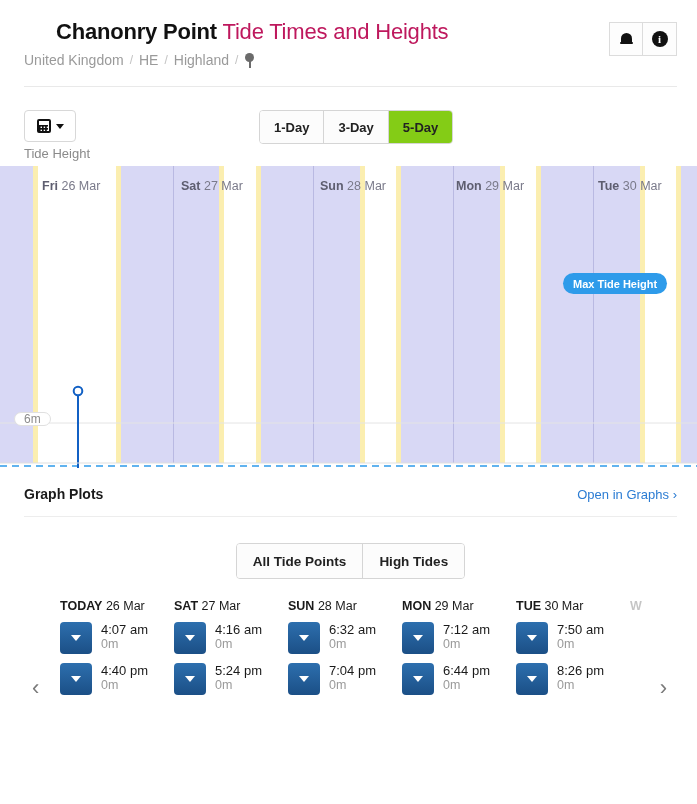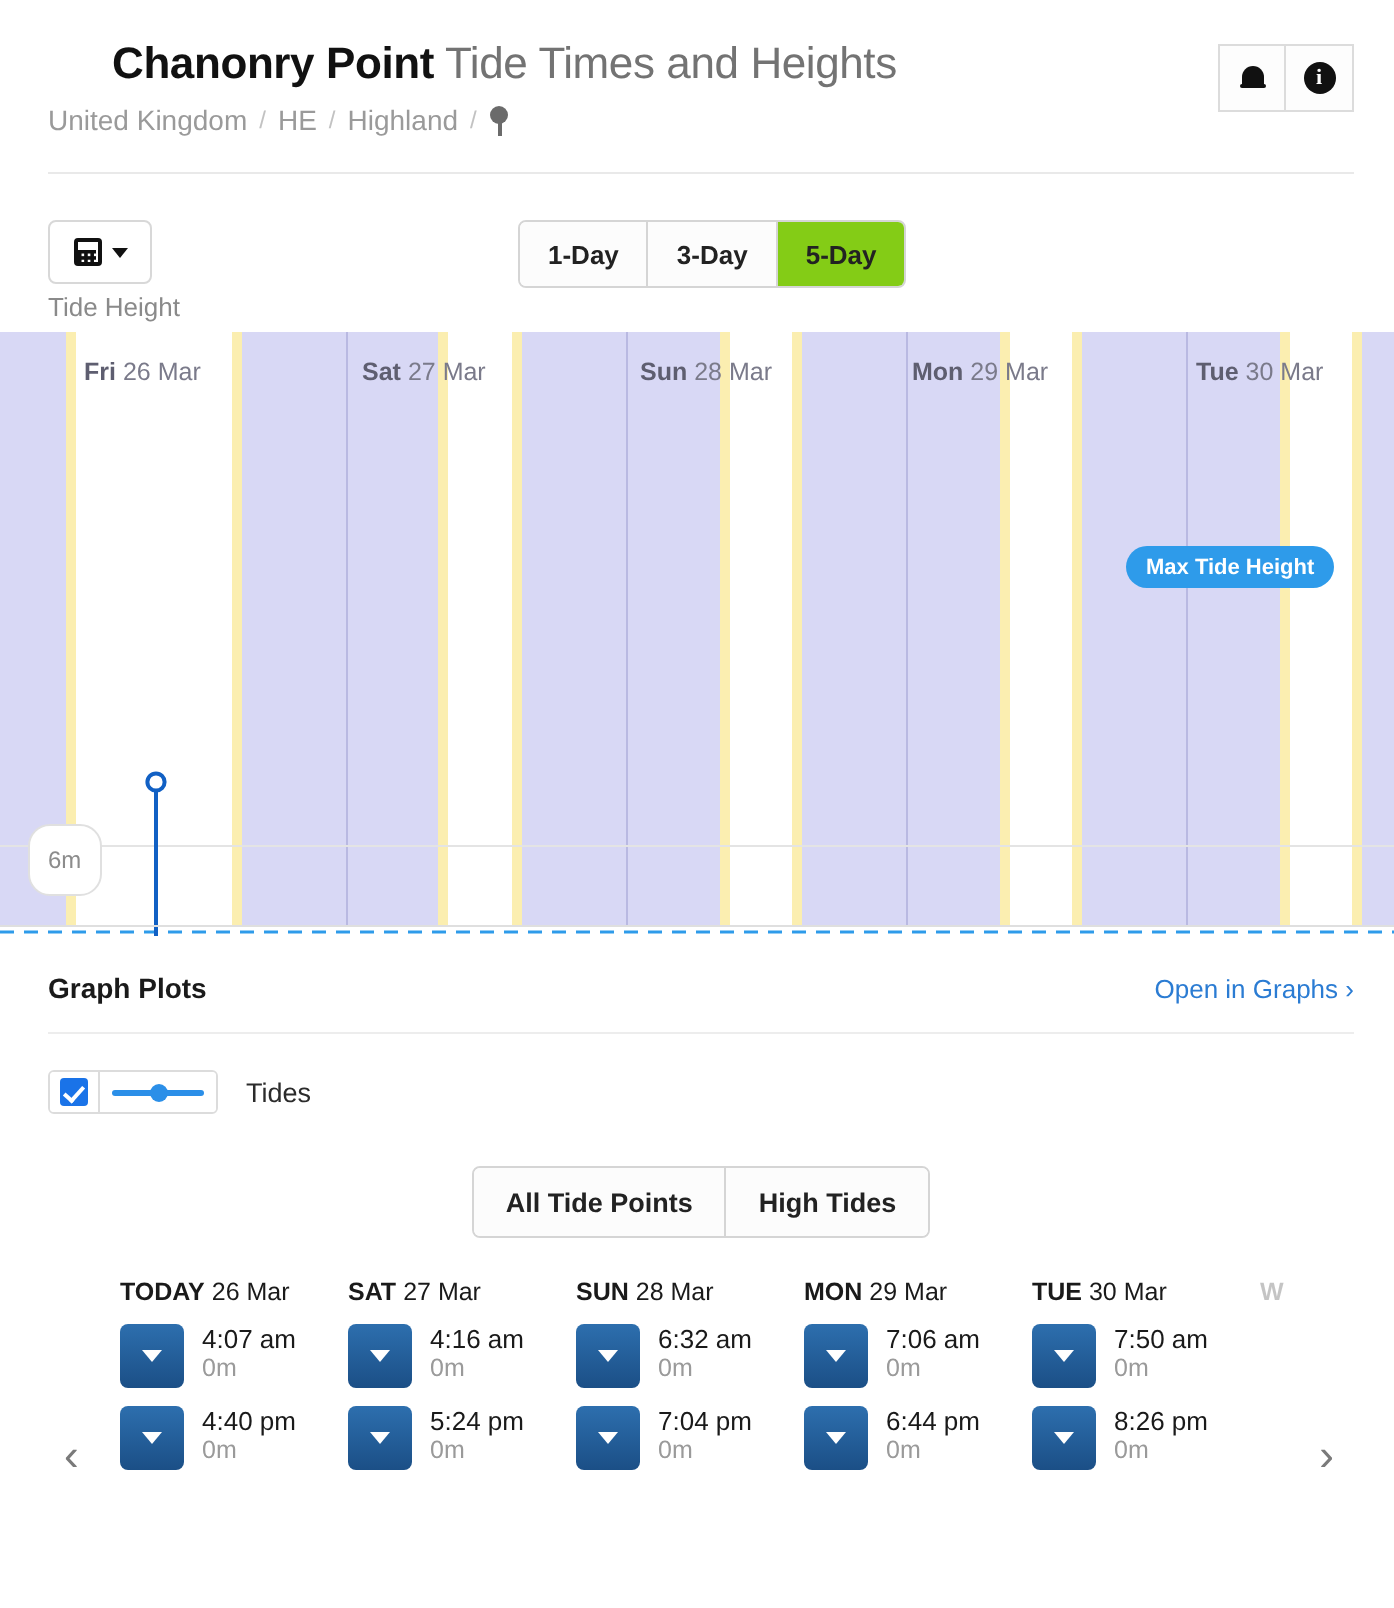--- a/index.html
+++ b/index.html
@@ -8,21 +8,21 @@
     background: #ffffff;
     font-family: "Liberation Sans", sans-serif;
     overflow: hidden;
   }
   .page { position: relative; width: 697px; height: 804px; background:#fff; }
 
   
   .header { position: relative; padding: 18px 22px 0 24px; height: 88px; }
   .title-line { font-size: 22px; line-height: 28px; color: #1a1a1a; letter-spacing: -0.2px; }
   .title-strong { font-weight: bold; color: #111; margin-left: 32px; }
-  .title-rest { font-weight: normal; color: #737373; }
+  .title-rest { font-weight: normal; color: #be185d; }
   .breadcrumb { margin-top: 6px; font-size: 14px; color: #9a9a9a; display: flex; align-items: center; gap: 6px; }
   .bc-item { color: #9a9a9a; }
   .bc-sep { color: #c2c2c2; font-size: 12px; }
   .pin-icon { display:inline-block; width: 11px; height: 15px; position: relative; }
   .pin-icon::before {
     content:""; position:absolute; left:1px; top:0; width:9px; height:9px;
     border-radius:50%; background:#6b6b6b;
   }
   .pin-icon::after {
     content:""; position:absolute; left:4.2px; top:7px; width:2.2px; height:8px; background:#6b6b6b;
@@ -81,21 +81,21 @@
   }
   .seg:last-child { border-right:none; }
   .seg.active { background:#84cc16; }
   .tide-height-lbl { position:absolute; left:24px; top:58px; font-size:13px; color:#8a8a8a; }
 
   
   .chart-wrap { position: relative; width: 697px; height: 302px; overflow: hidden; background:#fff; }
   .chart-svg { display:block; }
   .ypill {
     position:absolute; background:#fff; border:1px solid #e0e0e0; border-radius:11px;
-    height:36px; padding:0 9px; display:flex; align-items:center; font-size:12px; color:#8c8c8c;
+    height:14px; padding:0 9px; display:flex; align-items:center; font-size:12px; color:#8c8c8c;
   }
   .daylabel {
     position:absolute; top:13px; font-size:12.5px; color:#7a7a8a; white-space:nowrap;
   }
   .daylabel b { color:#5e5e70; font-weight:bold; }
   .maxbadge {
     position:absolute; background:#2e9bea; color:#fff; font-size:11px; font-weight:bold;
     border-radius:11px; height:21px; padding:0 10px; display:flex; align-items:center;
     white-space:nowrap;
   }
@@ -266,29 +266,20 @@
   <div class="plots">
     <div class="plots-head">
       <div class="plots-title">Graph Plots</div>
       <div class="open-link">
         <span>Open in Graphs</span>
         <span>›</span>
       </div>
     </div>
     <div class="plots-rule"></div>
 
-    <div class="legend-row">
-      <div class="legend-box">
-        <div class="lg-check">
-          <span class="cbx"></span>
-        </div>
-        <div class="lg-style"></div>
-      </div>
-      <div class="legend-label">Tides</div>
-    </div>
 
     <div class="seg-group tidepts">
       <div class="seg">All Tide Points</div>
       <div class="seg">High Tides</div>
     </div>
 
     <div class="tide-area">
       <div class="nav-chev nav-left">‹</div>
       <div class="nav-chev nav-right">›</div>
 
@@ -360,21 +351,21 @@
           </div>
         </div>
 
         <div class="tcol">
           <div class="tcol-head"><b>MON</b> <span>29 Mar</span></div>
           <div class="tevent">
             <div class="tbadge">
                 <span class="tarrow"></span>
               </div>
             <div class="tinfo">
-              <div class="ttime">7:06 am</div>
+              <div class="ttime">7:12 am</div>
               <div class="theight">0m</div>
             </div>
           </div>
           <div class="tevent">
             <div class="tbadge">
                 <span class="tarrow"></span>
               </div>
             <div class="tinfo">
               <div class="ttime">6:44 pm</div>
               <div class="theight">0m</div>

